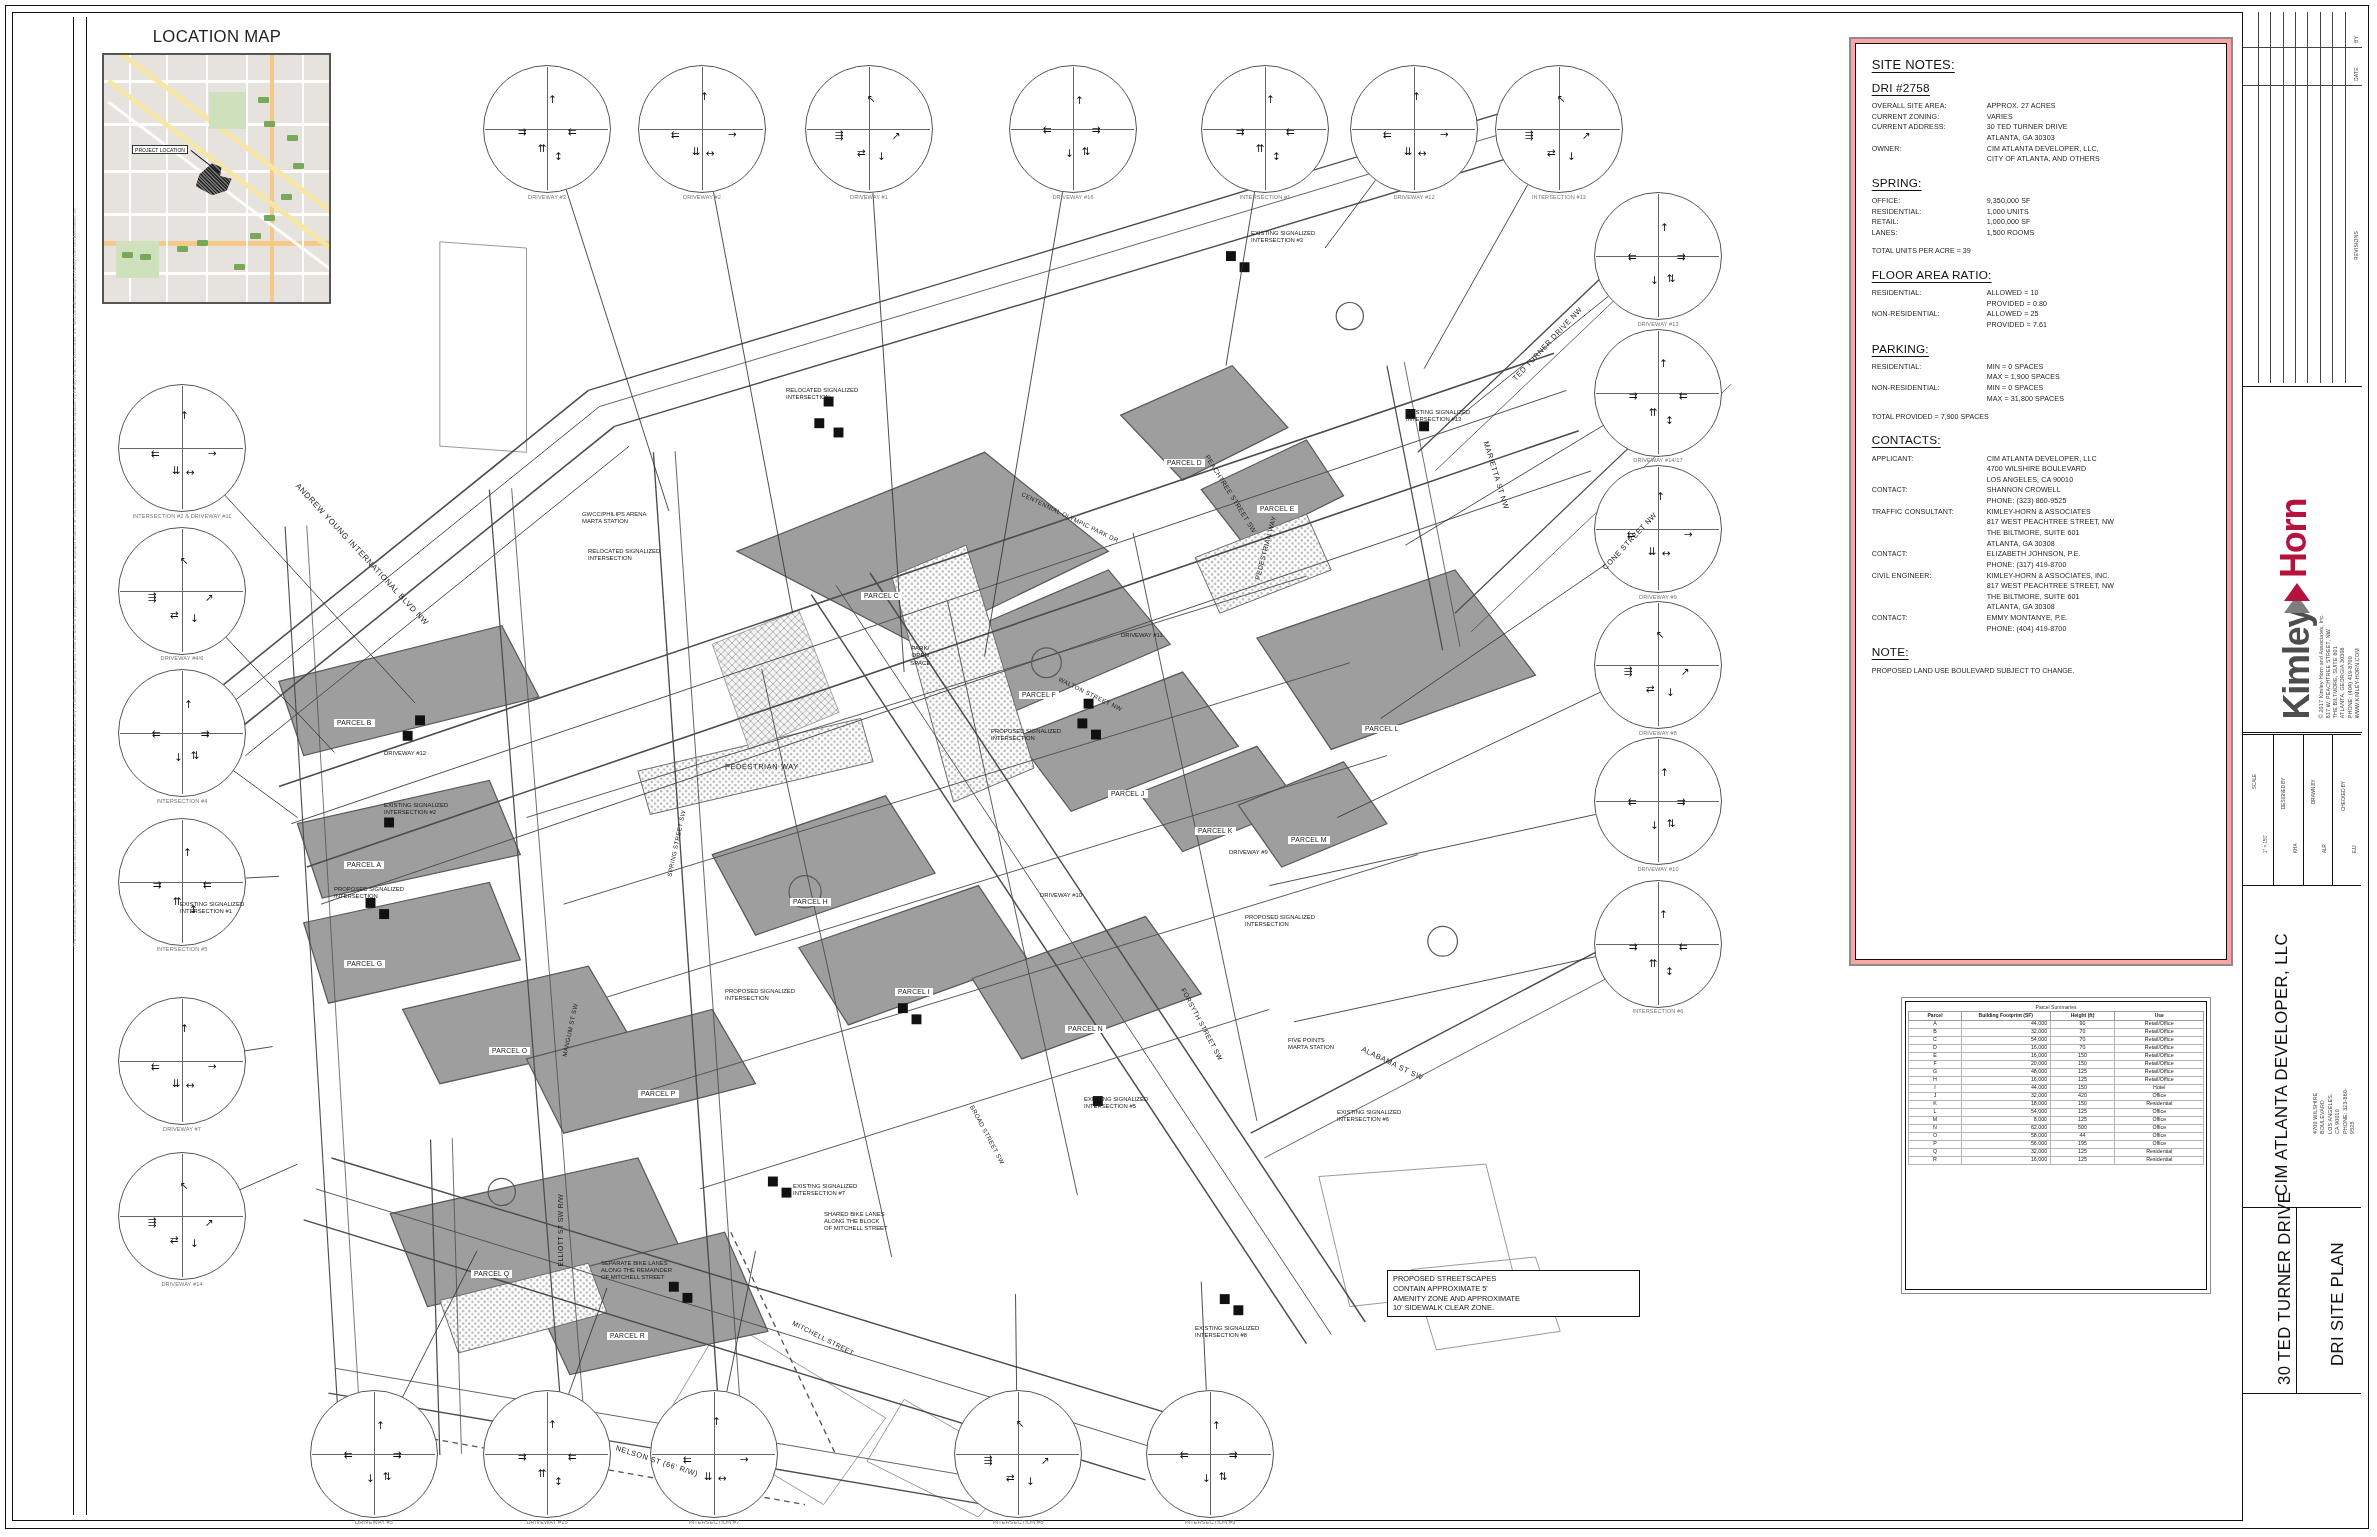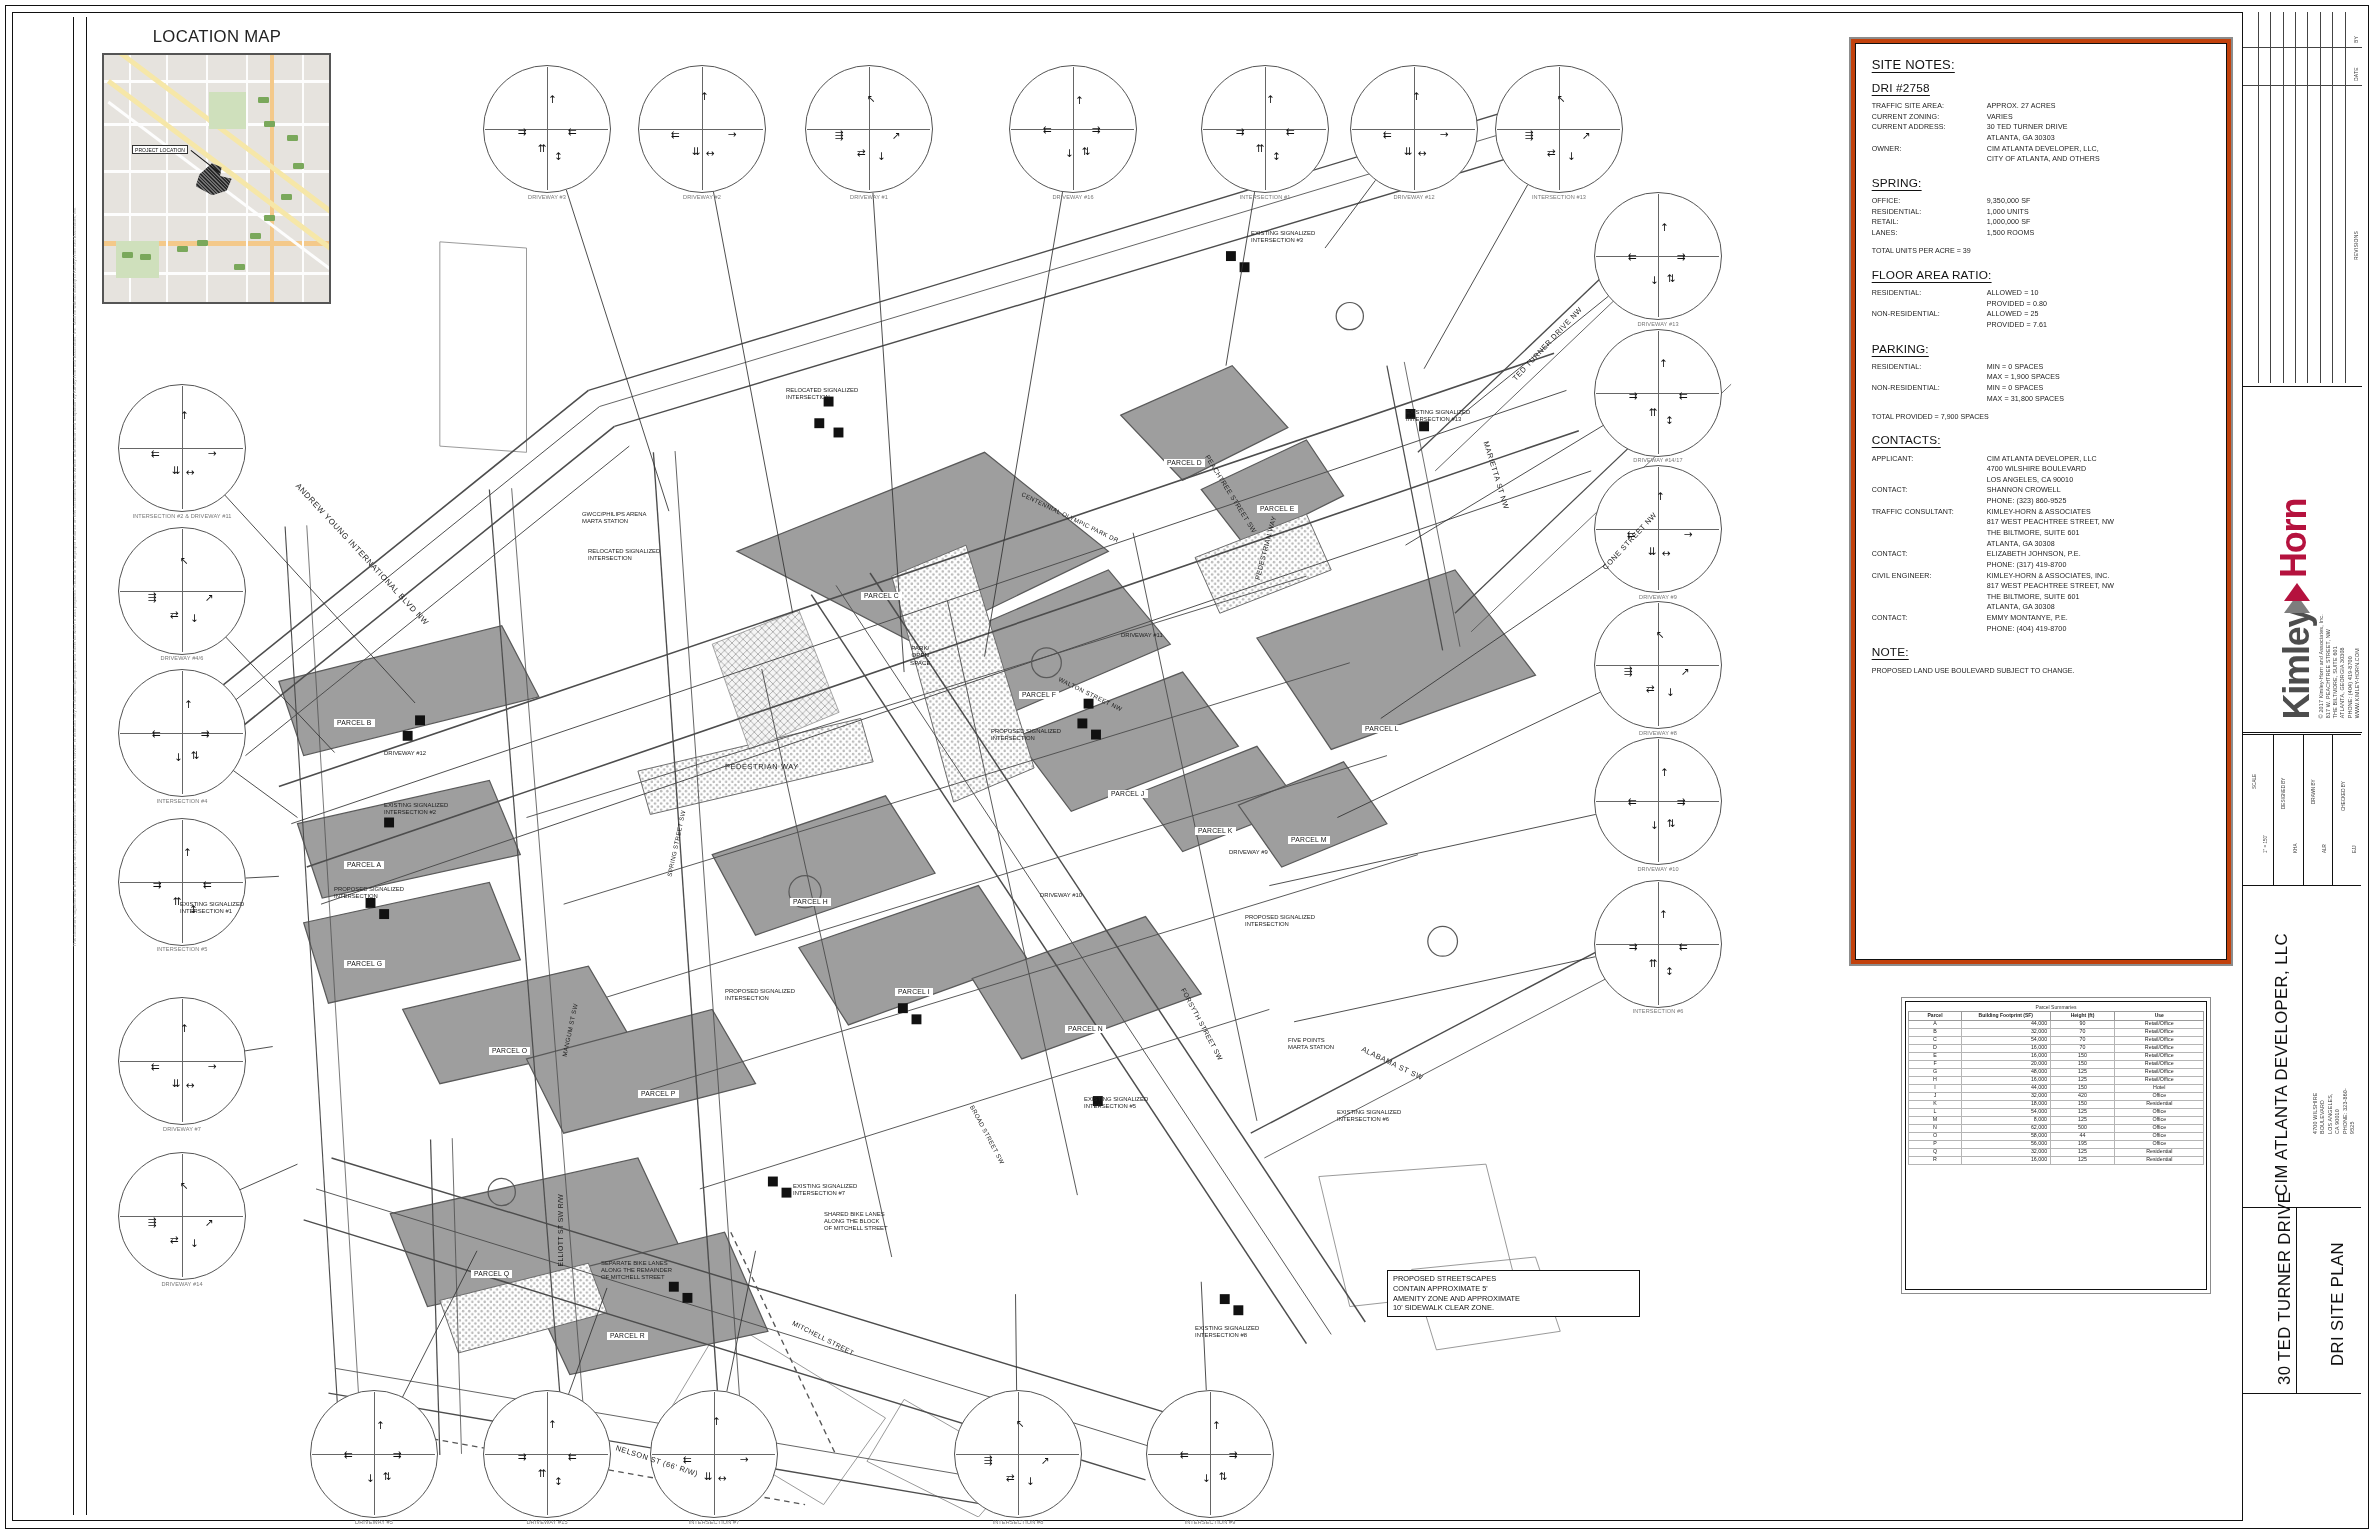--- a/index.html
+++ b/index.html
@@ -61,21 +61,21 @@
   .slabel{position:absolute;font-size:7.4px;letter-spacing:0.6px;color:#1d1d1d;
     white-space:nowrap;transform-origin:left center;}
   .slabel.sm{font-size:6.2px;letter-spacing:0.4px;}
   
   .anno{position:absolute;font-size:5.9px;line-height:1.22;color:#222;white-space:pre;}
   .anno-box{position:absolute;border:0.9px solid #111;background:#fff;
     font-size:7.4px;line-height:1.3;padding:3.7px 5px;color:#111;white-space:pre;}
 
   
   .notes-outer{position:absolute;left:1849px;top:37px;width:384px;height:929px;
-    border:2.5px solid #8c8c8c;background:#c2410c;box-sizing:border-box;}
+    border:2.5px solid #8c8c8c;background:#fca5a5;box-sizing:border-box;}
   .notes-inner{position:absolute;left:3.7px;top:3.7px;right:3.7px;bottom:3.7px;
     border:1.2px solid #111;background:#fff;box-sizing:border-box;padding:13.6px 16px;}
   .nh{font-size:13px;letter-spacing:0.2px;text-decoration:underline;
     text-underline-offset:2.5px;margin:0 0 8.7px 0;color:#111;}
   .nh2{font-size:11.8px;letter-spacing:0.2px;text-decoration:underline;
     text-underline-offset:2.5px;margin:11px 0 6.2px 0;color:#111;}
   .nrow{display:flex;font-size:7.1px;line-height:1.5;color:#1c1c1c;}
   .nrow .k{width:115px;flex:0 0 115px;letter-spacing:0.1px;}
   .nrow .v{flex:1;letter-spacing:0.1px;white-space:pre-line;}
   .nline{font-size:7.1px;line-height:1.5;color:#1c1c1c;margin-top:7.4px;}
@@ -723,21 +723,21 @@
 AMENITY ZONE AND APPROXIMATE
 10' SIDEWALK CLEAR ZONE.</div>
   </div>
 
   <div class="notes-outer">
     <div class="notes-inner">
       <div class="nh">SITE NOTES:</div>
       <div class="nh2" style="margin-top:2.5px">DRI #2758</div>
       <div id="notes-facts">
           <div class="nrow">
-            <div class="k">TRAFFIC SITE AREA:</div>
+            <div class="k">OVERALL SITE AREA:</div>
             <div class="v">APPROX. 27 ACRES</div>
           </div>
           <div class="nrow">
             <div class="k">CURRENT ZONING:</div>
             <div class="v">VARIES</div>
           </div>
           <div class="nrow">
             <div class="k">CURRENT ADDRESS:</div>
             <div class="v">30 TED TURNER DRIVE
 ATLANTA, GA 30303</div>

